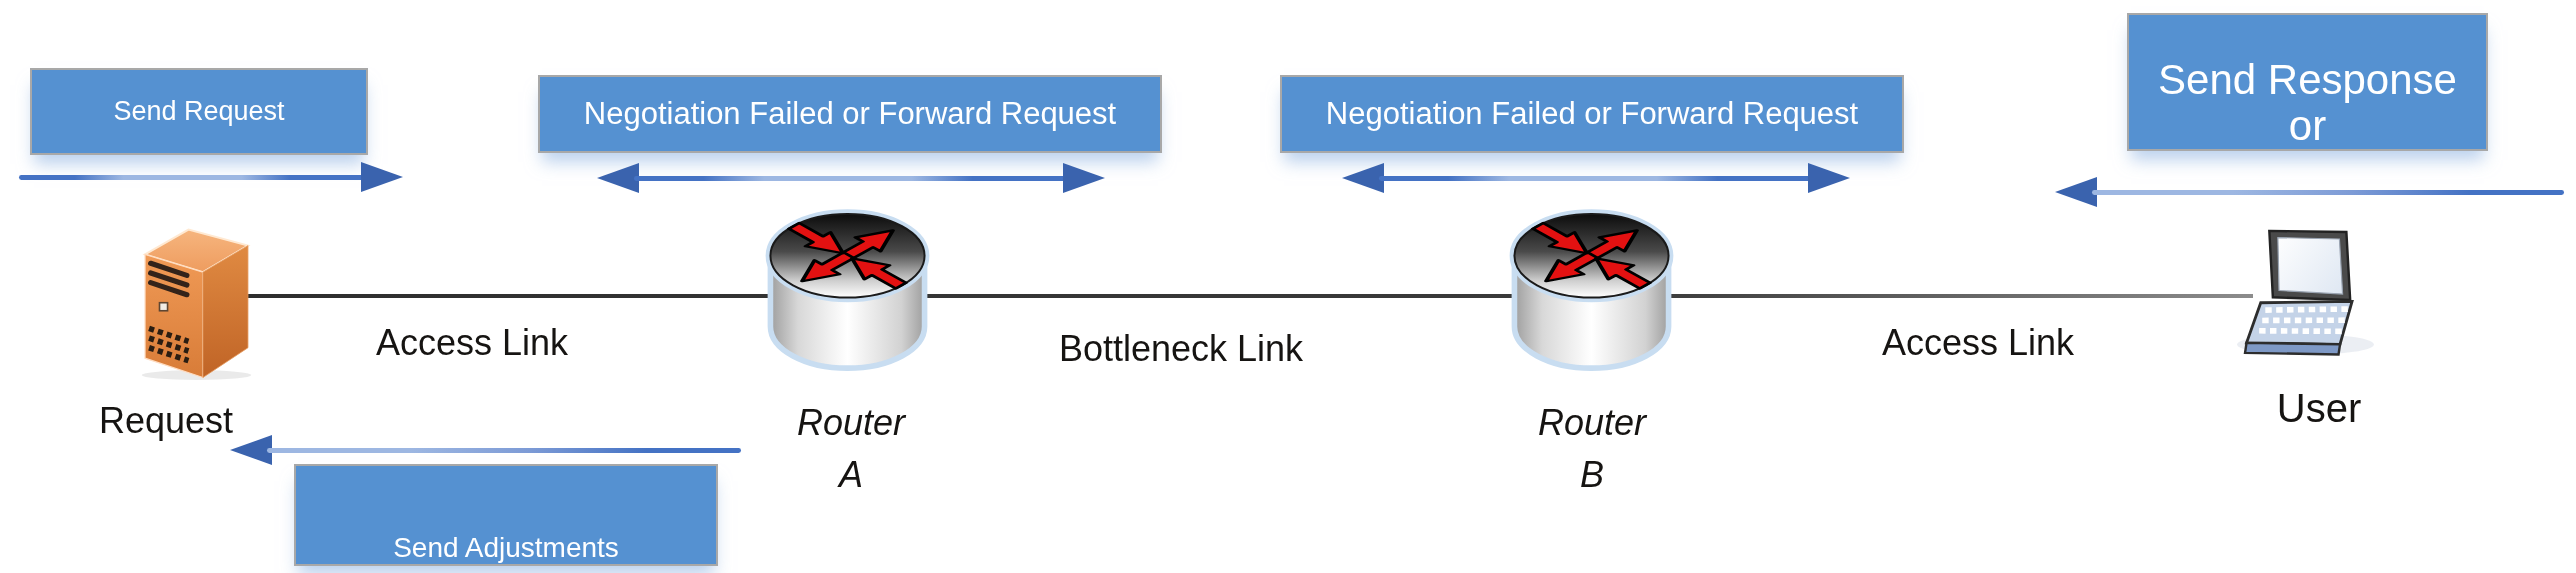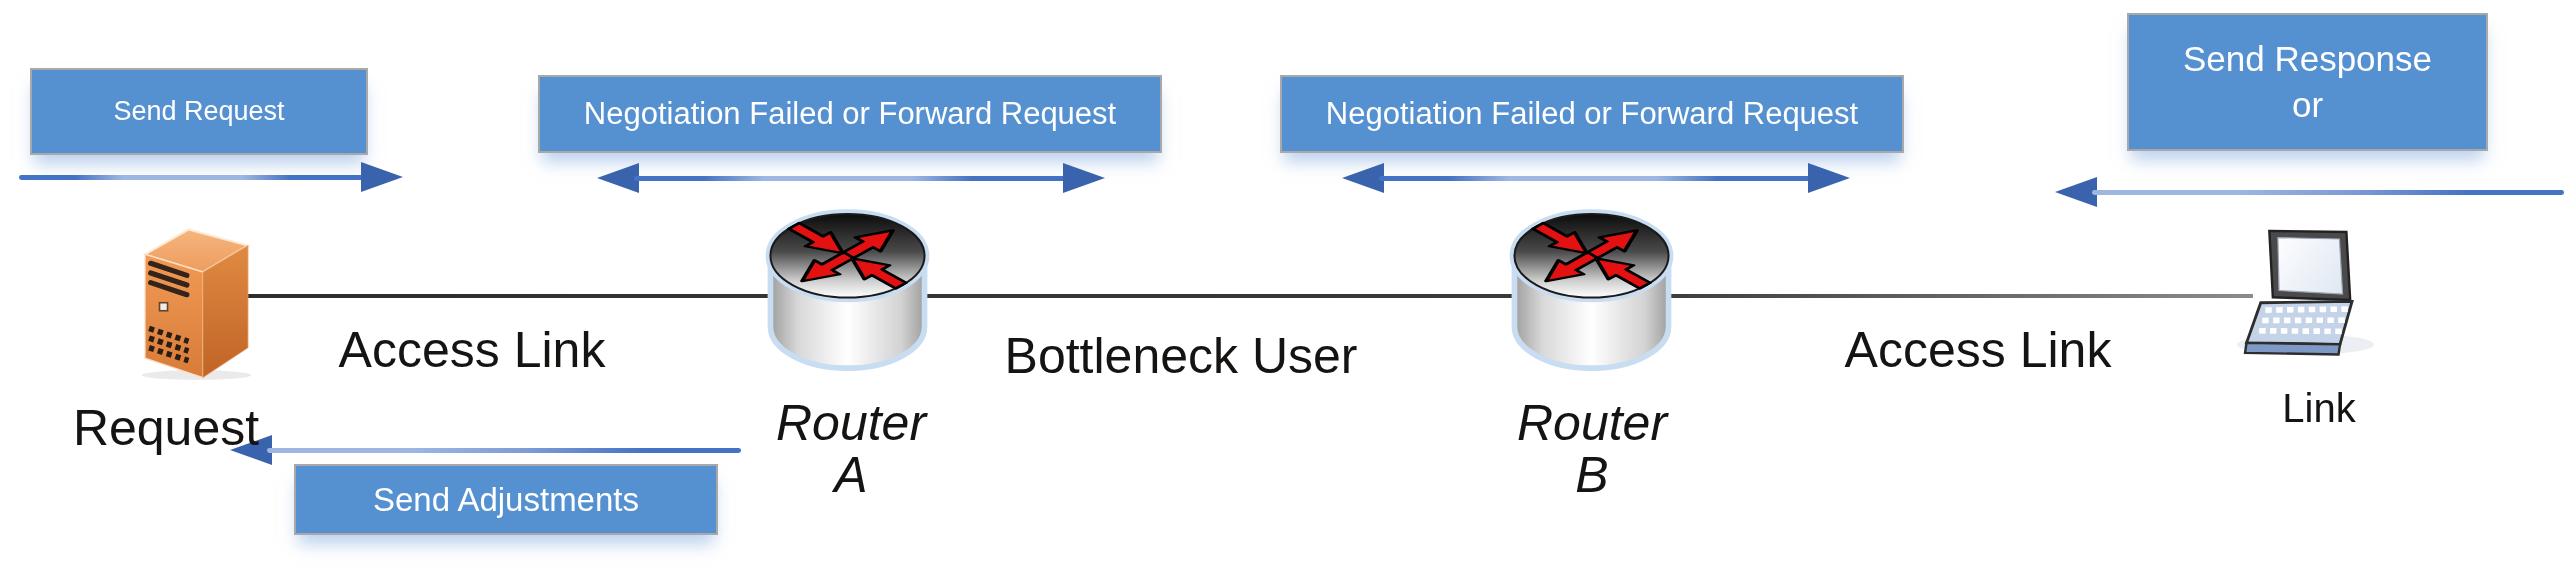--- a/index.html
+++ b/index.html
@@ -32,21 +32,21 @@
   .head.right{border-left:42px solid var(--arrow-head);}
   .head.left{border-right:42px solid var(--arrow-head);}
   
   #main-link-line{
     position:absolute;left:245px;top:294px;width:2008px;height:4px;
     background:linear-gradient(90deg,#2e2e2e 0%,#3b3b3b 70%,#8c8c8c 100%);
   }
   
   .diagram-label{
     position:absolute;transform:translateX(-50%);
-    color:var(--label-text);white-space:nowrap;font-size:50px;line-height:1.05;
+    color:var(--label-text);white-space:nowrap;font-size:36px;line-height:1.05;
   }
   .node-caption{text-align:center;font-style:italic;}
   .icon-wrap{position:absolute;}
 </style>
 </head>
 <body>
 
 <div id="canvas">
 
   <div id="main-link-line"></div>
@@ -56,26 +56,26 @@
   </div>
 
   <div class="msg-box" style="left:538px;top:75px;width:624px;height:78px;font-size:31px;">
     <span>Negotiation Failed or Forward Request</span>
   </div>
 
   <div class="msg-box" style="left:1280px;top:75px;width:624px;height:78px;font-size:31px;">
     <span>Negotiation Failed or Forward Request</span>
   </div>
 
-  <div class="msg-box" style="left:2127px;top:13px;width:361px;height:138px;font-size:35px;line-height:46px;">
+  <div class="msg-box" style="left:2127px;top:13px;width:361px;height:138px;font-size:42px;line-height:46px;justify-content:flex-end;">
     <span>Send Response</span>
     <span>or</span>
   </div>
 
-  <div class="msg-box" style="left:294px;top:464px;width:424px;height:71px;font-size:33px;">
+  <div class="msg-box" style="left:294px;top:464px;width:424px;height:102px;font-size:28px;justify-content:flex-end;">
     <span>Send Adjustments</span>
   </div>
 
   <div class="arrow" style="left:18.5px;top:162px;width:384px;">
     <div class="a-line" style="left:0;width:348px;"></div>
     <div class="head right" style="right:0;"></div>
   </div>
 
   <div class="arrow" style="left:597px;top:163px;width:508px;">
     <div class="head left" style="left:0;"></div>
@@ -204,22 +204,22 @@
   <div class="diagram-label node-caption" style="left:851px;top:397px;line-height:52px;">
     <div>Router</div>
     <div>A</div>
   </div>
 
   <div class="diagram-label node-caption" style="left:1592px;top:397px;line-height:52px;">
     <div>Router</div>
     <div>B</div>
   </div>
 
-  <div class="diagram-label" style="left:2319px;top:387px;font-size:40px;">Link</div>
+  <div class="diagram-label" style="left:2319px;top:387px;font-size:40px;">User</div>
 
   <div class="diagram-label" style="left:472px;top:324px;">Access Link</div>
 
-  <div class="diagram-label" style="left:1181px;top:330px;">Bottleneck User</div>
+  <div class="diagram-label" style="left:1181px;top:330px;">Bottleneck Link</div>
 
   <div class="diagram-label" style="left:1978px;top:324px;">Access Link</div>
 
 </div>
 
 
 </body></html>

